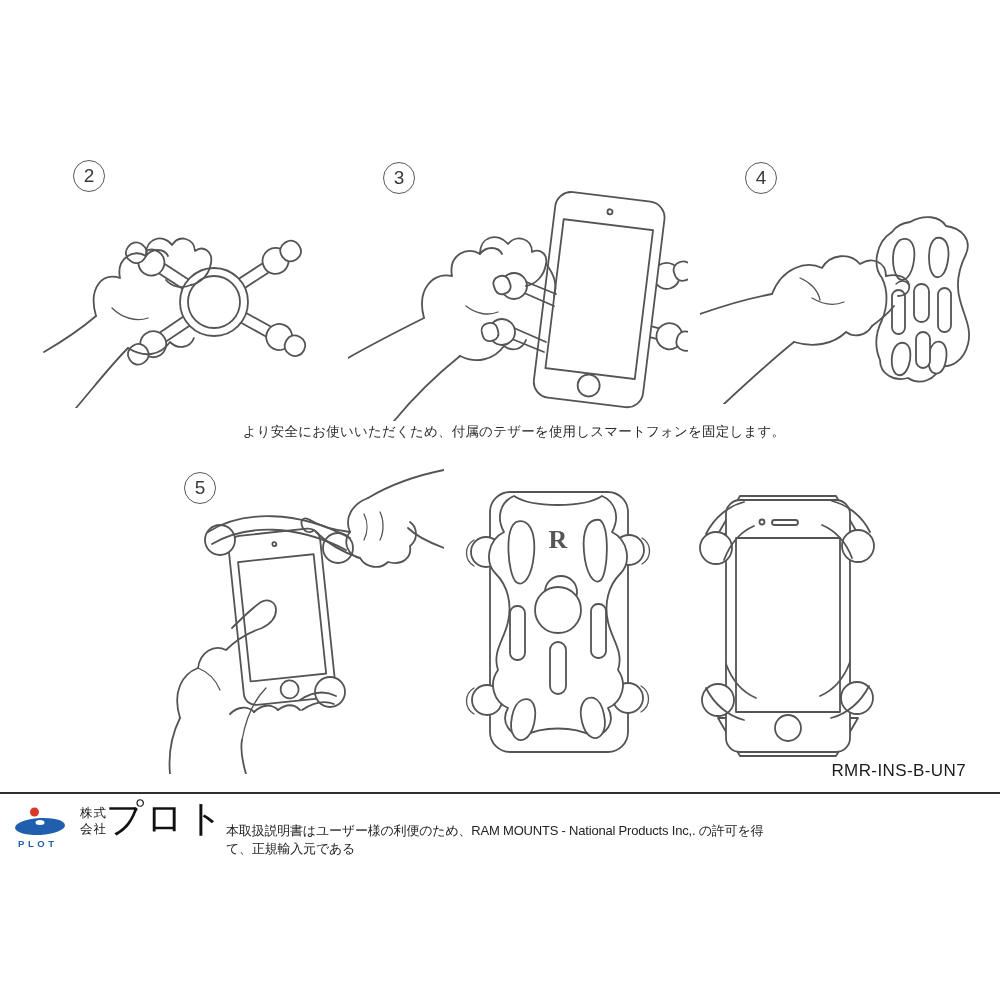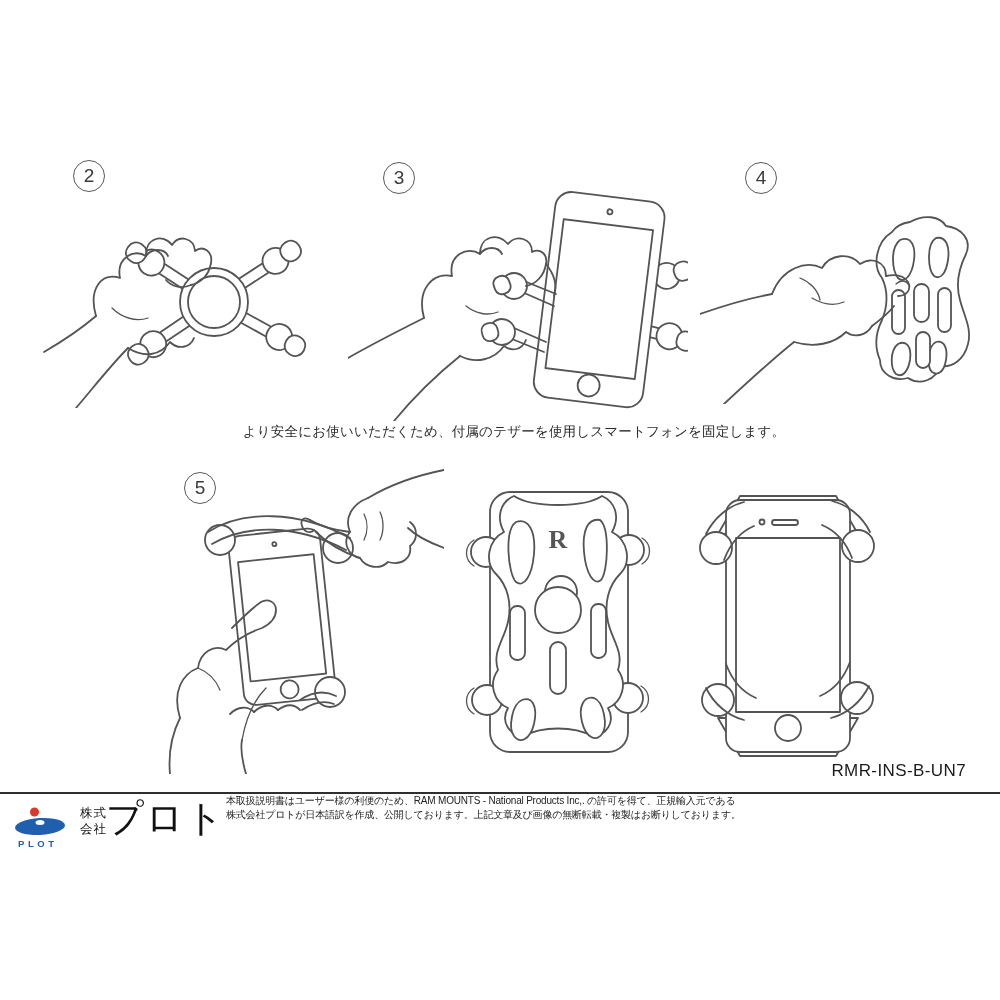--- a/index.html
+++ b/index.html
@@ -24,22 +24,22 @@
   .logo-mark{position:absolute;left:12px;top:6px;}
   .company-prefix{
     position:absolute;left:80px;top:12px;font-size:12.5px;font-weight:normal;color:#151515;
     line-height:1.25;letter-spacing:1px;
   }
   .company-name{
     position:absolute;left:106px;top:0px;font-size:37px;font-weight:normal;color:#111;
     letter-spacing:2px;transform:scaleY(1.02);
   }
   .footer-text{
-    position:absolute;left:226px;top:0;width:540px;
-    font-size:10px;color:#232323;line-height:1.42;letter-spacing:-0.2px;
+    position:absolute;left:226px;top:28px;width:540px;
+    font-size:13px;color:#232323;line-height:1.42;letter-spacing:-0.2px;
   }
 
   
   .art path,.art rect,.art circle,.art ellipse{
     fill:none;stroke:#545454;stroke-width:1.8;stroke-linecap:round;stroke-linejoin:round;
   }
   .art .wf{fill:#ffffff;}
   .art .thin{stroke-width:1.3;}
   .rlogo{font-family:"Liberation Serif","DejaVu Serif",serif;font-size:26px;font-weight:bold;
     fill:#565656;stroke:none;}
@@ -261,17 +261,16 @@
       <ellipse cx="28" cy="22.5" rx="4.5" ry="2.5" fill="#ffffff"></ellipse>
       <text x="6" y="47" fill="#1f5fad" class="plot-text">PLOT</text>
     </svg>
     <div class="company-prefix">
       <div>株式</div>
       <div>会社</div>
     </div>
     <div class="company-name">プロト</div>
     <div class="footer-text">
       <div>本取扱説明書はユーザー様の利便のため、RAM MOUNTS - National Products Inc,. の許可を得て、正規輸入元である</div>
-      <div>株式会社プロトが日本語訳を作成、公開しております。上記文章及び画像の無断転載・複製はお断りしております。</div>
     </div>
   </div>
 
 </div>
 
 </body></html>

